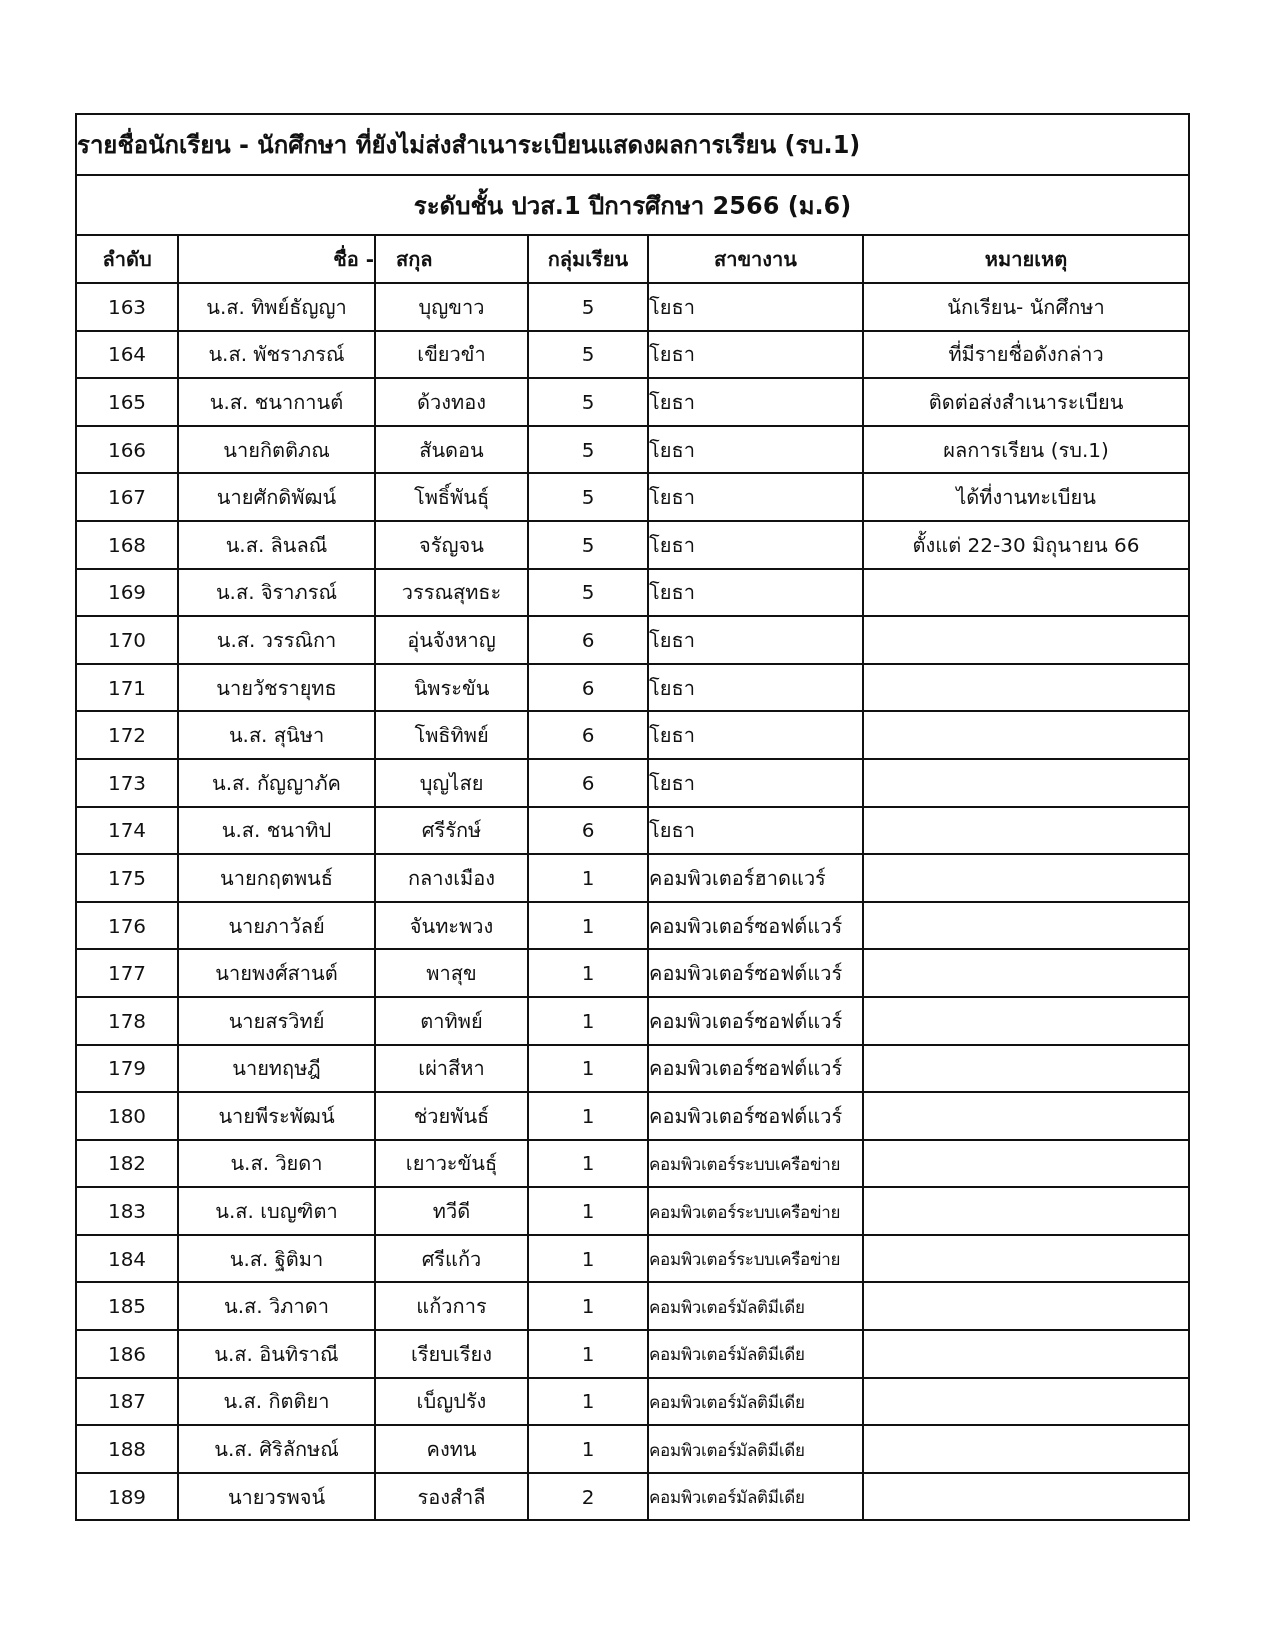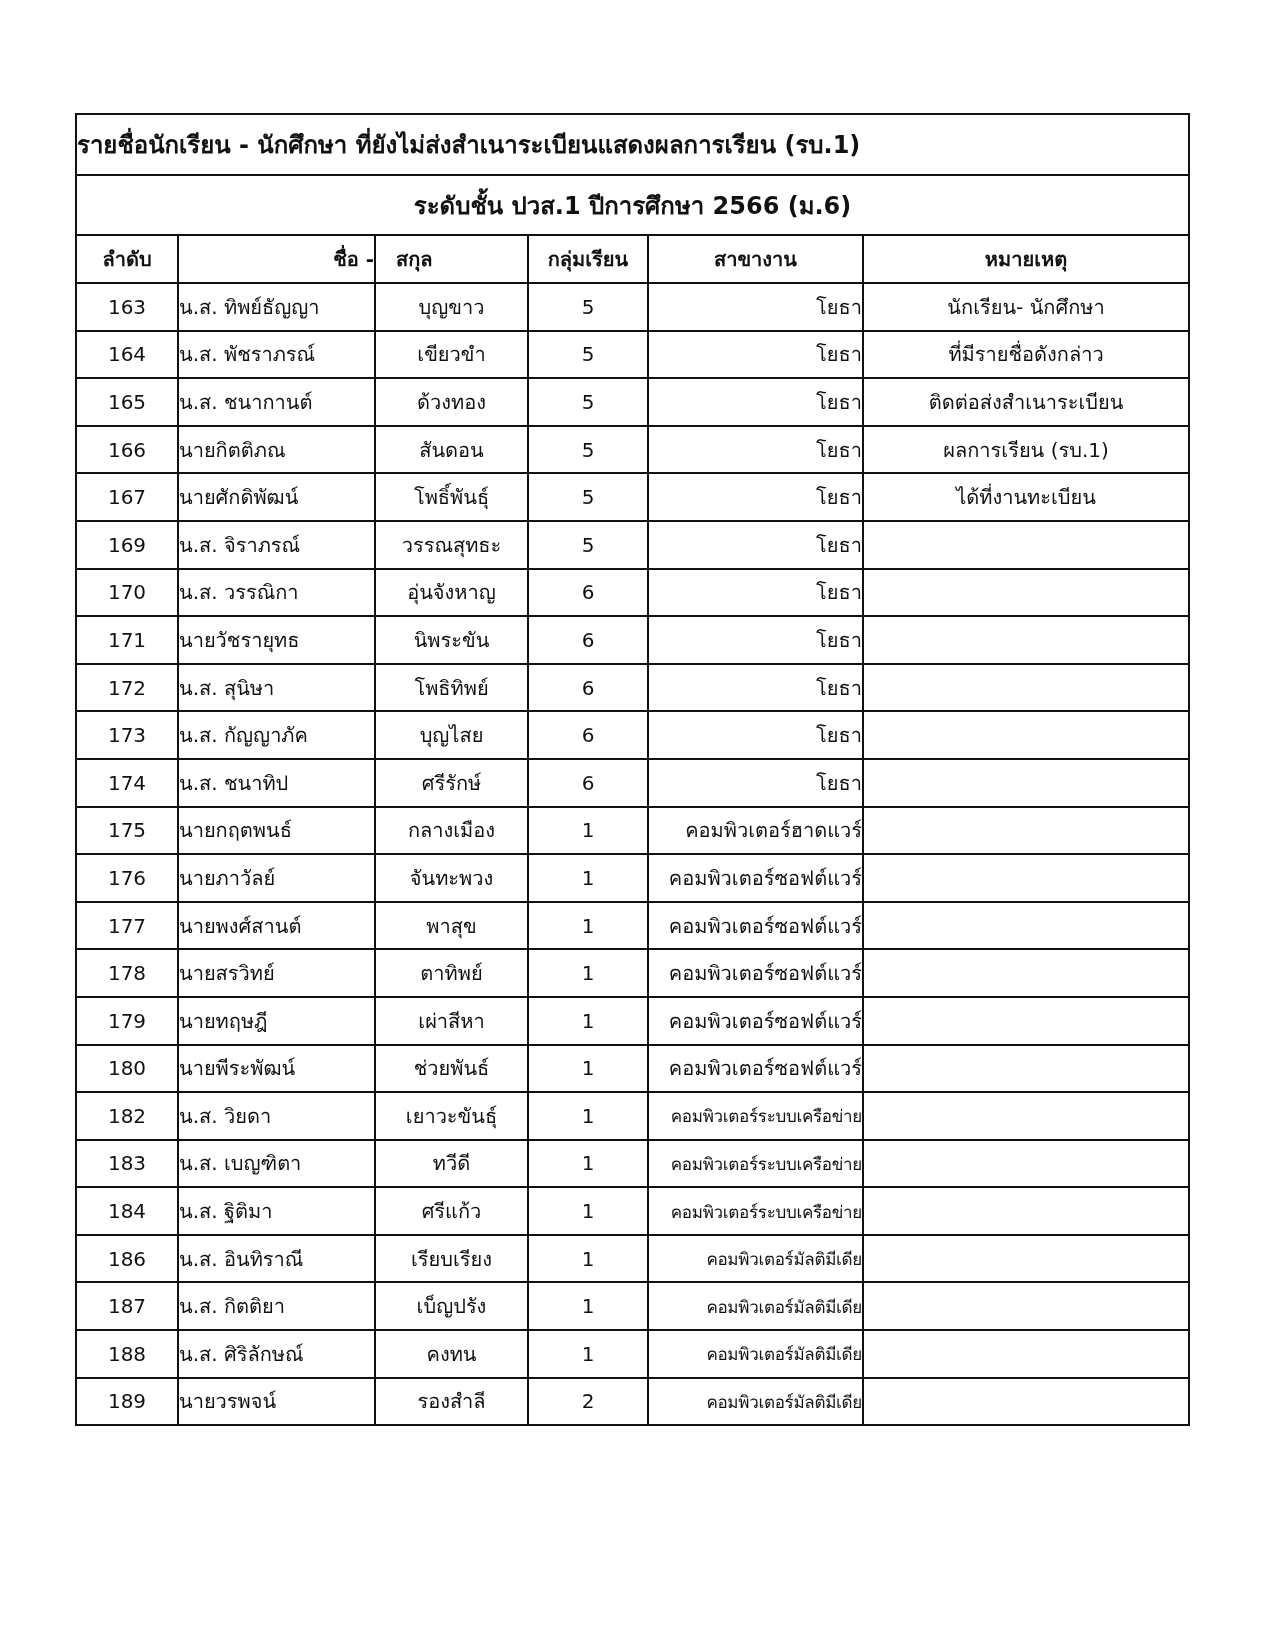--- a/index.html
+++ b/index.html
@@ -13,24 +13,24 @@
     border: 2.5px solid #111; padding: 0; overflow: hidden; white-space: nowrap;
     font-size: 20px; font-weight: normal;
   }
   tr.title-row td { height: 59px; font-size: 24px; font-weight: bold; }
   tr.subtitle-row td { height: 58px; text-align: center; font-size: 24px; font-weight: bold; }
   tr.header-row th { height: 46px; font-size: 20px; font-weight: bold; text-align: center; }
   tr.header-row th.h-first { text-align: right; }
   tr.header-row th.h-last { text-align: left; padding-left: 20px; }
   tr.data-row td { height: 45.6px; }
   td.c-no { text-align: center; }
-  td.c-first { text-align: left; padding-left: 4px; margin-left: 6px; }
+  td.c-first { text-align: center; padding-left: 4px; margin-left: 6px; }
   td.c-last { text-align: center; padding-left: 3px; }
   td.c-group { text-align: center; }
-  td.c-dept { text-align: right; font-size: 20px; margin-left: 36px; }
+  td.c-dept { text-align: left; font-size: 20px; margin-left: 36px; }
   td.c-dept.narrow { font-size: 17px; letter-spacing: -0.3px; }
   td.c-remark { text-align: center; font-weight: bold; font-size: 20px; }
 </style>
 </head>
 <body>
 
 <table class="roster">
   <colgroup>
     <col style="width:102px">
     <col style="width:197px">
@@ -88,20 +88,28 @@
       </tr>
       <tr class="data-row">
         <td class="c-no">167</td>
         <td class="c-first">นายศักดิพัฒน์</td>
         <td class="c-last">โพธิ์พันธุ์</td>
         <td class="c-group">5</td>
         <td class="c-dept">โยธา</td>
         <td class="c-remark">ได้ที่งานทะเบียน</td>
       </tr>
       <tr class="data-row">
+        <td class="c-no">168</td>
+        <td class="c-first">น.ส. ลินลณี</td>
+        <td class="c-last">จรัญจน</td>
+        <td class="c-group">5</td>
+        <td class="c-dept">โยธา</td>
+        <td class="c-remark">ตั้งแต่ 22-30 มิถุนายน 66</td>
+      </tr>
+      <tr class="data-row">
         <td class="c-no">169</td>
         <td class="c-first">น.ส. จิราภรณ์</td>
         <td class="c-last">วรรณสุทธะ</td>
         <td class="c-group">5</td>
         <td class="c-dept">โยธา</td>
         <td class="c-remark"></td>
       </tr>
       <tr class="data-row">
         <td class="c-no">170</td>
         <td class="c-first">น.ส. วรรณิกา</td>
@@ -205,20 +213,28 @@
         <td class="c-group">1</td>
         <td class="c-dept narrow">คอมพิวเตอร์ระบบเครือข่าย</td>
         <td class="c-remark"></td>
       </tr>
       <tr class="data-row">
         <td class="c-no">184</td>
         <td class="c-first">น.ส. ฐิติมา</td>
         <td class="c-last">ศรีแก้ว</td>
         <td class="c-group">1</td>
         <td class="c-dept narrow">คอมพิวเตอร์ระบบเครือข่าย</td>
+        <td class="c-remark"></td>
+      </tr>
+      <tr class="data-row">
+        <td class="c-no">185</td>
+        <td class="c-first">น.ส. วิภาดา</td>
+        <td class="c-last">แก้วการ</td>
+        <td class="c-group">1</td>
+        <td class="c-dept narrow">คอมพิวเตอร์มัลติมีเดีย</td>
         <td class="c-remark"></td>
       </tr>
       <tr class="data-row">
         <td class="c-no">186</td>
         <td class="c-first">น.ส. อินทิราณี</td>
         <td class="c-last">เรียบเรียง</td>
         <td class="c-group">1</td>
         <td class="c-dept narrow">คอมพิวเตอร์มัลติมีเดีย</td>
         <td class="c-remark"></td>
       </tr>

